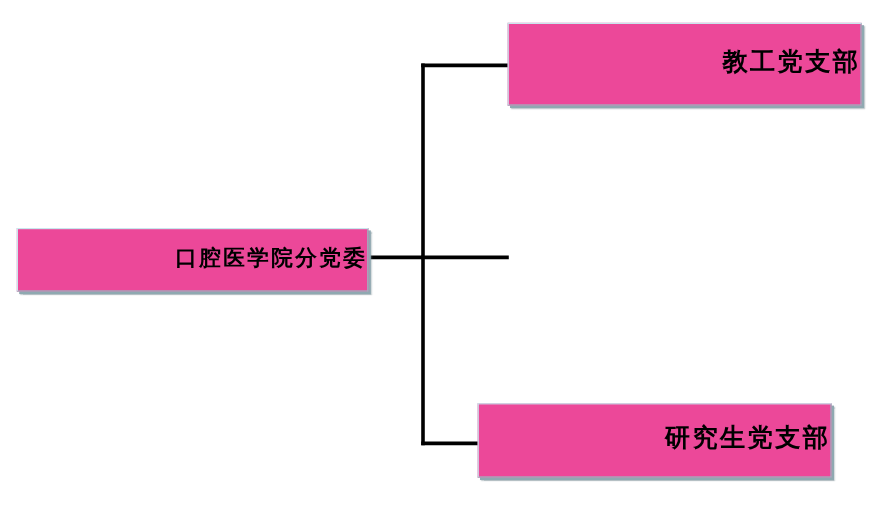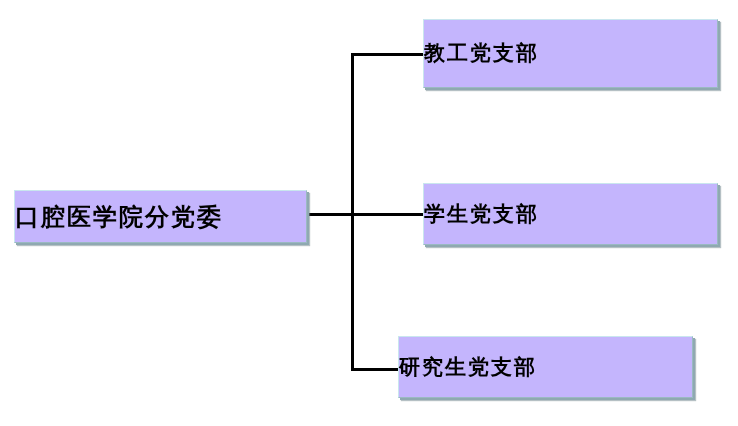--- a/index.html
+++ b/index.html
@@ -25,43 +25,44 @@
     width: 738px;
     height: 426px;
     z-index: 1;
   }
 
   
   .node {
     position: absolute;
     z-index: 2;
     box-sizing: border-box;
-    background: #c4b5fd;
+    background: #ec4899;
     border-top: 1px solid #c9e6ee;
     border-left: 1px solid #c9e6ee;
     border-right: 1px solid #9ab9c2;
     border-bottom: 1px solid #9ab9c2;
     box-shadow:
       2px 2px 0 0 #8fa9b1,
       3px 3px 1px 0 rgba(120,140,148,0.55);
     display: flex;
     align-items: center;
-    justify-content: flex-start;
+    justify-content: flex-end;
+    font-family: Liberation Mono, monospace;
   }
   .node-label {
     color: #000000;
     font-weight: 700;
     letter-spacing: 2px;
     white-space: nowrap;
     line-height: 1;
     text-align: center;
   }
 
   #node-root   { left: 14px;  top: 190px; width: 293px; height: 53px; }
-  #node-root .node-label { font-size: 24px; }
+  #node-root .node-label { font-size: 18px; }
 
   #node-staff    { left: 423px; top: 19px;  width: 295px; height: 69px; }
   #node-student  { left: 423px; top: 183px; width: 295px; height: 62px; }
   #node-graduate { left: 398px; top: 336px; width: 295px; height: 62px; }
   #node-staff .node-label,
   #node-student .node-label,
   #node-graduate .node-label { font-size: 21px; }
 </style>
 </head>
 <body>
@@ -82,21 +83,18 @@
   </svg>
 
   <div class="node" id="node-root">
     <span class="node-label">口腔医学院分党委</span>
   </div>
 
   <div class="node" id="node-staff">
     <span class="node-label">教工党支部</span>
   </div>
 
-  <div class="node" id="node-student">
-    <span class="node-label">学生党支部</span>
-  </div>
 
   <div class="node" id="node-graduate">
     <span class="node-label">研究生党支部</span>
   </div>
 
 </div>
 
 </body></html>

